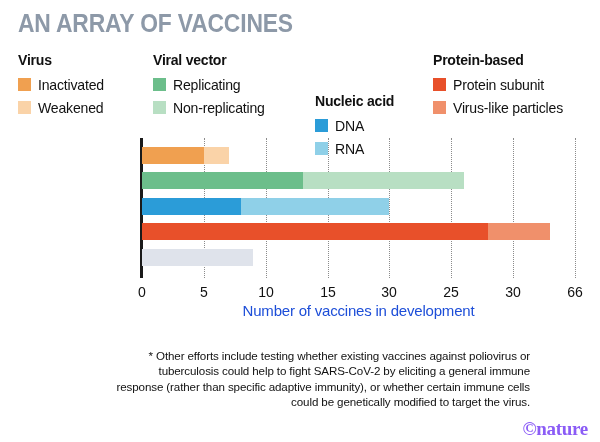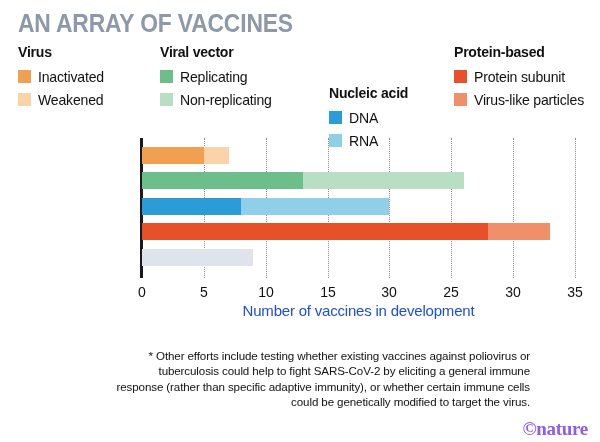--- a/index.html
+++ b/index.html
@@ -21,24 +21,24 @@
     font-size:26px;
     letter-spacing:-0.2px;
     color:#8d99a8;
     transform:scaleX(0.88);
     transform-origin:left center;
     white-space:nowrap;
   }
 
   
   #legend{
-    position:absolute;left:18px;top:44px;
+    position:absolute;left:18px;top:52px;
     width:570px;height:76px;
     display:flex;
-    gap:12px;
+    gap:5px;
   }
   .legend-group{flex:0 0 auto;}
   .lg-0{width:130px;}
   .lg-1{width:157px;}
   .lg-2{width:113px;margin-top:41px;}
   .lg-3{width:170px;}
   .legend-head{
     font-size:14.5px;font-weight:bold;color:#111111;
     letter-spacing:-0.25px;
     white-space:nowrap;
@@ -195,21 +195,21 @@
         <div class="tick-label" style="left: 123.714px; text-align: center;">10</div>
         <div class="gridline" style="left: 185.571px;"></div>
         <div class="tick-label" style="left: 185.571px;">15</div>
         <div class="gridline" style="left: 247.429px;"></div>
         <div class="tick-label" style="left: 247.429px;">30</div>
         <div class="gridline" style="left: 309.286px;"></div>
         <div class="tick-label" style="left: 309.286px;">25</div>
         <div class="gridline" style="left: 371.143px;"></div>
         <div class="tick-label" style="left: 371.143px;">30</div>
         <div class="gridline" style="left: 433px;"></div>
-        <div class="tick-label" style="left: 433px;">35</div>
+        <div class="tick-label" style="left: 433px;">66</div>
         <div class="bar-row" style="top: 0px; height: 25.6px;">
           <div class="bar-wrap">
             <div class="seg" style="width: 61.8571px; background: rgb(240, 160, 80);"></div>
             <div class="seg" style="width: 24.7429px; background: rgb(250, 211, 168);"></div>
           </div>
         </div>
         <div class="bar-row" style="top: 25.6px; height: 25.6px;">
           <div class="bar-wrap">
             <div class="seg" style="width: 160.829px; background: rgb(108, 190, 139);"></div>
             <div class="seg" style="width: 160.829px; background: rgb(184, 223, 195);"></div>

